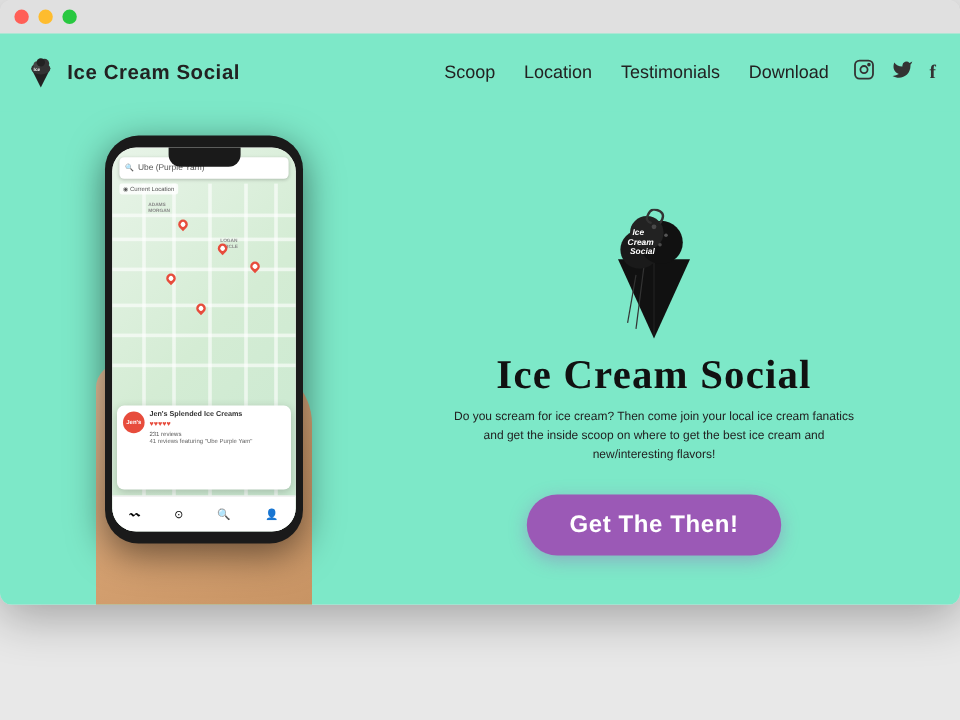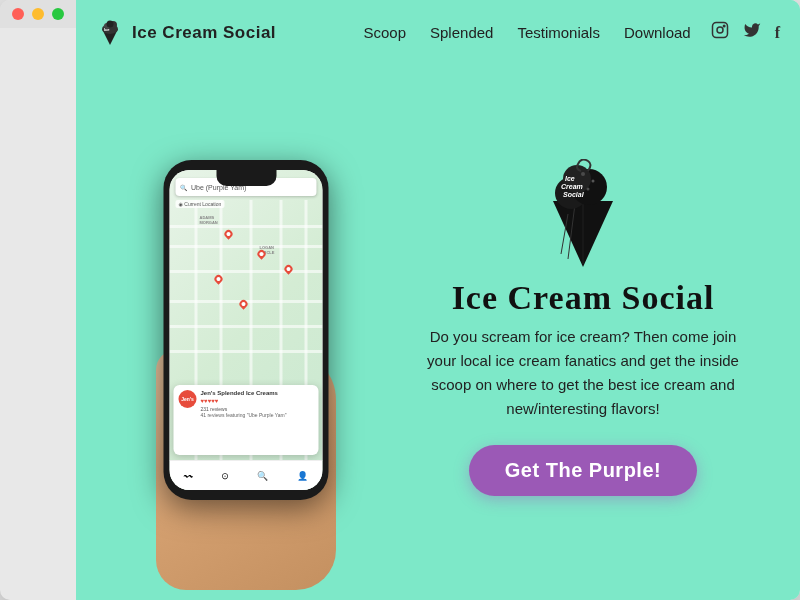--- a/index.html
+++ b/index.html
@@ -8,26 +8,26 @@
       width: 800px;
       height: 600px;
       overflow: hidden;
       font-family: -apple-system, BlinkMacSystemFont, 'Segoe UI', sans-serif;
       background: #e8e8e8;
     }
 
     
     .mac-chrome {
       width: 800px;
-      height: 600px;
+      height: 504px;
       border-radius: 10px;
       overflow: hidden;
       box-shadow: 0 10px 40px rgba(0,0,0,0.3);
       display: flex;
-      flex-direction: row;
+      flex-direction: column;
     }
 
     .mac-titlebar {
       background: #e0e0e0;
       height: 28px;
       display: flex;
       align-items: center;
       padding: 0 12px;
       gap: 8px;
       flex-shrink: 0;
@@ -304,21 +304,21 @@
 
     .hero-subtitle {
       font-size: 18px;
       color: #8b5cf6;
       font-style: italic;
       font-weight: 600;
       margin-bottom: 16px;
     }
 
     .hero-desc {
-      font-size: 15px;
+      font-size: 10px;
       color: #222;
       line-height: 1.6;
       max-width: 350px;
       margin-bottom: 24px;
     }
 
     .cta-button {
       background: #9b59b6;
       color: white;
       border: none;
@@ -379,21 +379,21 @@
           <circle cx="11" cy="7" r="3" fill="#444"></circle>
           <circle cx="17" cy="6" r="4" fill="#333"></circle>
           <circle cx="14" cy="5" r="3.5" fill="#222"></circle>
           <text x="8" y="12" font-size="4" fill="white" font-weight="bold">Ice</text>
         </svg>
         <span class="nav-brand">Ice  Cream  Social</span>
       </div>
 
       <div class="nav-links">
         <a class="nav-link" href="#">Scoop</a>
-        <a class="nav-link" href="#">Splended</a>
+        <a class="nav-link" href="#">Location</a>
         <a class="nav-link" href="#">Testimonials</a>
         <a class="nav-link download" href="#">Download</a>
       </div>
 
       <div class="nav-socials">
 
         <span class="social-icon">
           <svg width="18" height="18" viewBox="0 0 24 24" fill="none" stroke="#333" stroke-width="2" stroke-linecap="round" stroke-linejoin="round">
             <rect x="2" y="2" width="20" height="20" rx="5" ry="5"></rect>
             <circle cx="12" cy="12" r="4"></circle>
@@ -508,18 +508,18 @@
           <text x="32" y="22" font-size="7" fill="white" font-weight="bold" font-style="italic">Ice</text>
           <text x="28" y="30" font-size="7" fill="white" font-weight="bold" font-style="italic">Cream</text>
           <text x="30" y="38" font-size="7" fill="white" font-weight="bold" font-style="italic">Social</text>
 
           <path d="M55,12 Q60,5 55,2 Q48,-2 45,5 Q42,10 48,12" fill="none" stroke="#333" stroke-width="2"></path>
         </svg>
 
         <h1 class="hero-title">Ice  Cream  Social</h1>
         <p class="hero-desc">Do you scream for ice cream? Then come join your local ice cream fanatics and get the inside scoop on where to get the best ice cream and new/interesting flavors!</p>
 
-        <button class="cta-button">Get The Purple!</button>
+        <button class="cta-button">Get The Then!</button>
       </div>
 
     </div>
   </div>
 </div>
 
 </body></html>

